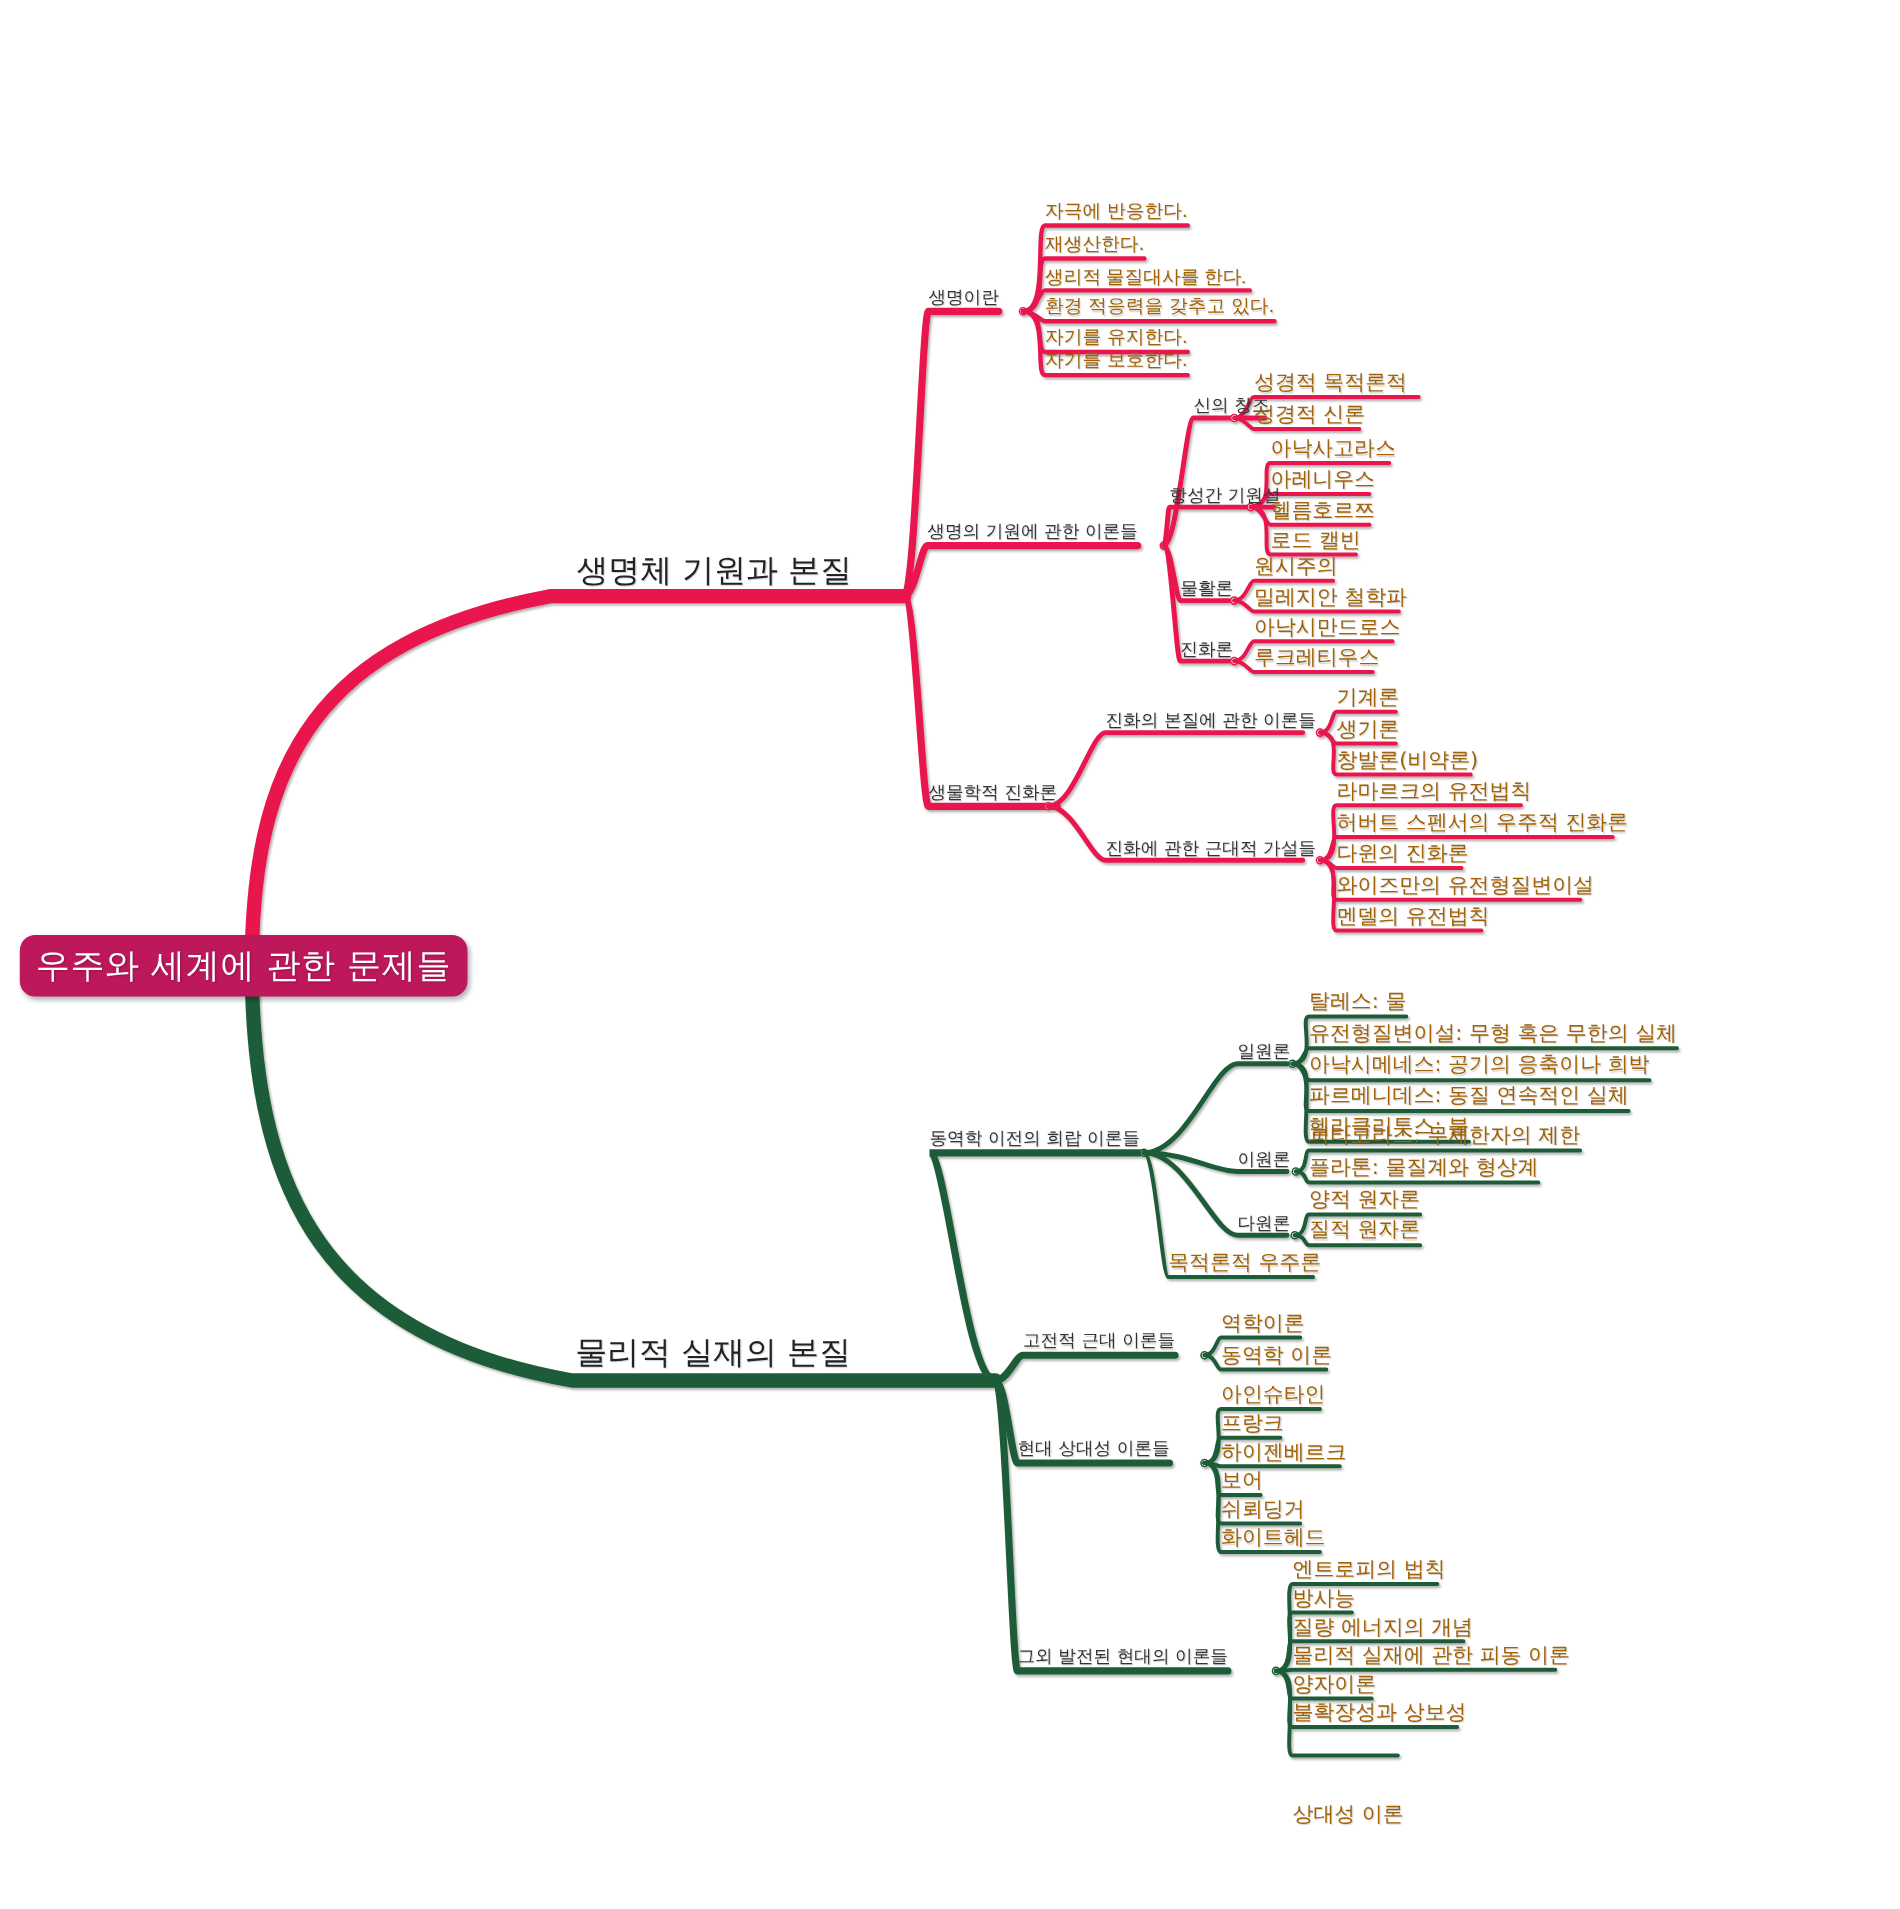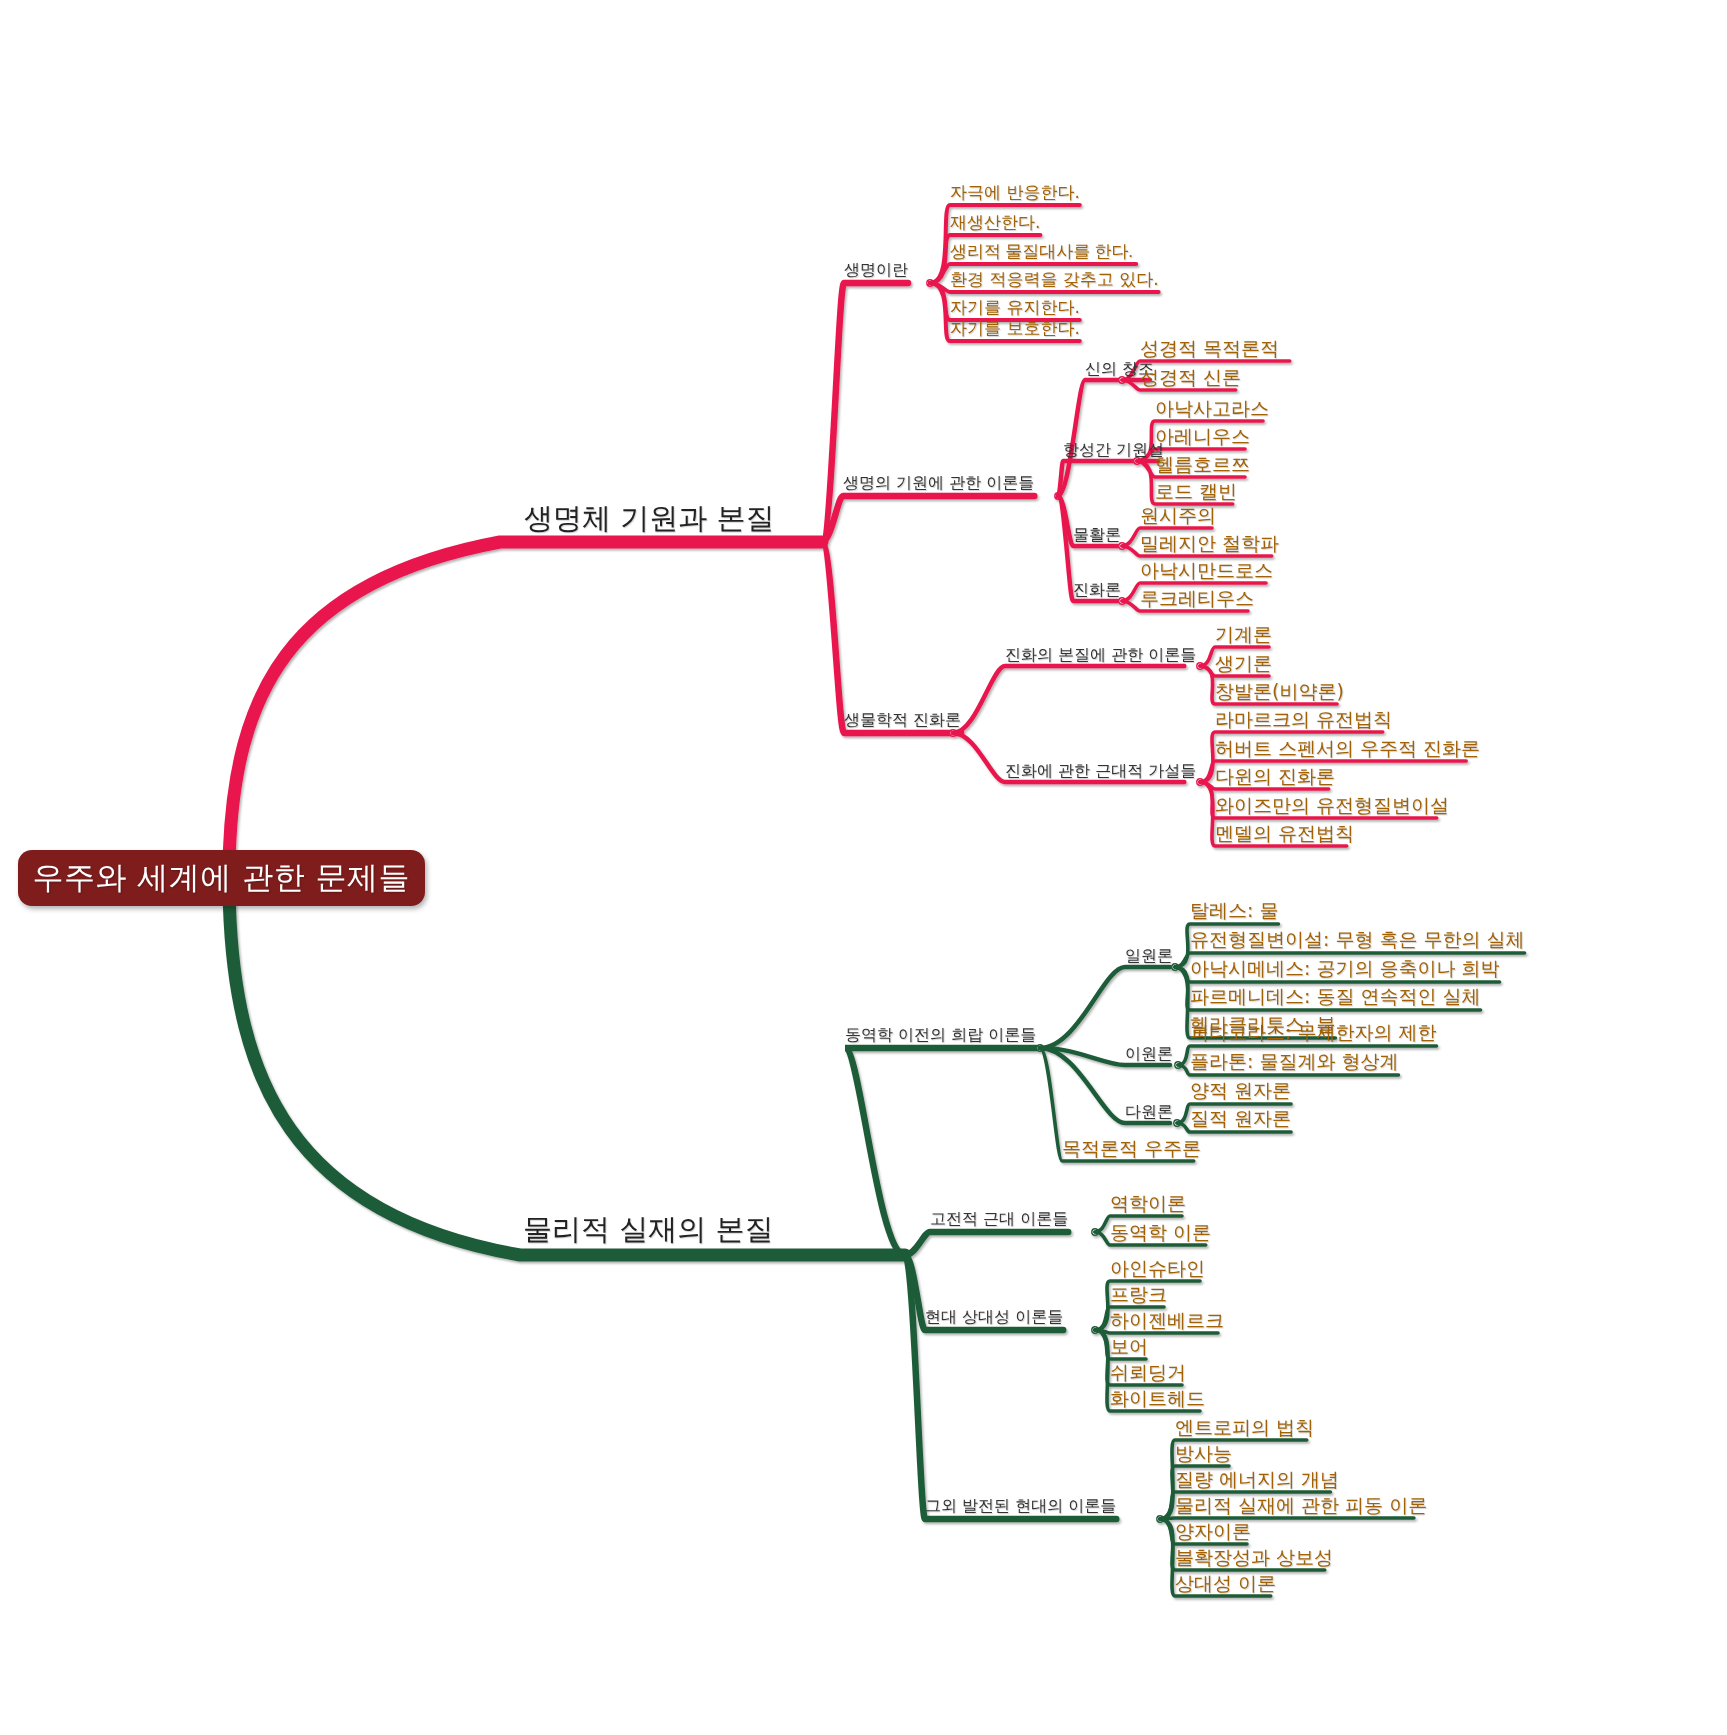--- a/index.html
+++ b/index.html
@@ -147,21 +147,21 @@
         <path d="M 1160 1519 C 1184 1519 1165.4 1440 1175 1440 L 1306.734375 1440" stroke="#1f5c37" stroke-width="3.6" fill="none" stroke-linecap="round"></path>
         <path d="M 1160 1519 C 1184 1519 1165.4 1466 1175 1466 L 1229 1466" stroke="#1f5c37" stroke-width="3.6" fill="none" stroke-linecap="round"></path>
         <path d="M 1160 1519 C 1176.2 1519 1168.52 1492 1175 1492 L 1330.453125 1492" stroke="#1f5c37" stroke-width="3.6" fill="none" stroke-linecap="round"></path>
         <path d="M 1160 1519 C 1170 1519 1171 1518 1175 1518 L 1413.890625 1518" stroke="#1f5c37" stroke-width="3.6" fill="none" stroke-linecap="round"></path>
         <path d="M 1160 1519 C 1175 1519 1169 1544 1175 1544 L 1247 1544" stroke="#1f5c37" stroke-width="3.6" fill="none" stroke-linecap="round"></path>
         <path d="M 1160 1519 C 1184 1519 1165.4 1570 1175 1570 L 1324.734375 1570" stroke="#1f5c37" stroke-width="3.6" fill="none" stroke-linecap="round"></path>
         <path d="M 1160 1519 C 1184 1519 1165.4 1596 1175 1596 L 1270.734375 1596" stroke="#1f5c37" stroke-width="3.6" fill="none" stroke-linecap="round"></path>
       </g>
   </svg>
   <div id="nodes">
-      <div class="root-node" style="left: 18px; top: 850px; width: 406.562px; height: 56px; background: #7f1d1d;">
+      <div class="root-node" style="left: 18px; top: 850px; width: 406.562px; height: 56px; background: #be185d;">
         <span style="color: rgb(255, 255, 255);">우주와 세계에 관한 문제들</span>
       </div>
       <div class="lbl lvl1" style="left: 524px; top: 504px;">생명체 기원과 본질</div>
       <div class="lbl lvl2" style="left: 844px; top: 262px;">생명이란</div>
       <div class="lbl lvl3 small" style="left: 950px; top: 184px;">자극에 반응한다.</div>
       <div class="lbl lvl3 small" style="left: 950px; top: 214px;">재생산한다.</div>
       <div class="lbl lvl3 small" style="left: 950px; top: 243px; font-family: Liberation Serif, serif;">생리적 물질대사를 한다.</div>
       <div class="lbl lvl3 small" style="left: 950px; top: 271px;">환경 적응력을 갖추고 있다.</div>
       <div class="lbl lvl3 small" style="left: 950px; top: 299px;">자기를 유지한다.</div>
       <div class="lbl lvl3 small" style="left: 950px; top: 320px;">자기를 보호한다.</div>
@@ -216,15 +216,15 @@
       <div class="lbl lvl3" style="left: 1110px; top: 1337px;">보어</div>
       <div class="lbl lvl3" style="left: 1110px; top: 1363px;">쉬뢰딩거</div>
       <div class="lbl lvl3" style="left: 1110px; top: 1389px;">화이트헤드</div>
       <div class="lbl lvl2" style="left: 925px; top: 1498px;">그외 발전된 현대의 이론들</div>
       <div class="lbl lvl3" style="left: 1175px; top: 1418px;">엔트로피의 법칙</div>
       <div class="lbl lvl3" style="left: 1175px; top: 1444px;">방사능</div>
       <div class="lbl lvl3" style="left: 1175px; top: 1470px;">질량 에너지의 개념</div>
       <div class="lbl lvl3" style="left: 1175px; top: 1496px;">물리적 실재에 관한 피동 이론</div>
       <div class="lbl lvl3" style="left: 1175px; top: 1522px;">양자이론</div>
       <div class="lbl lvl3" style="left: 1175px; top: 1548px;">불확장성과 상보성</div>
-      <div class="lbl lvl3" style="left: 1175px; top: 1574px; text-align: right;">상대성 이론</div>
+      <div class="lbl lvl3" style="left: 1175px; top: 1640px; text-align: right;">상대성 이론</div>
     </div>
 </div>
 
 </body></html>

